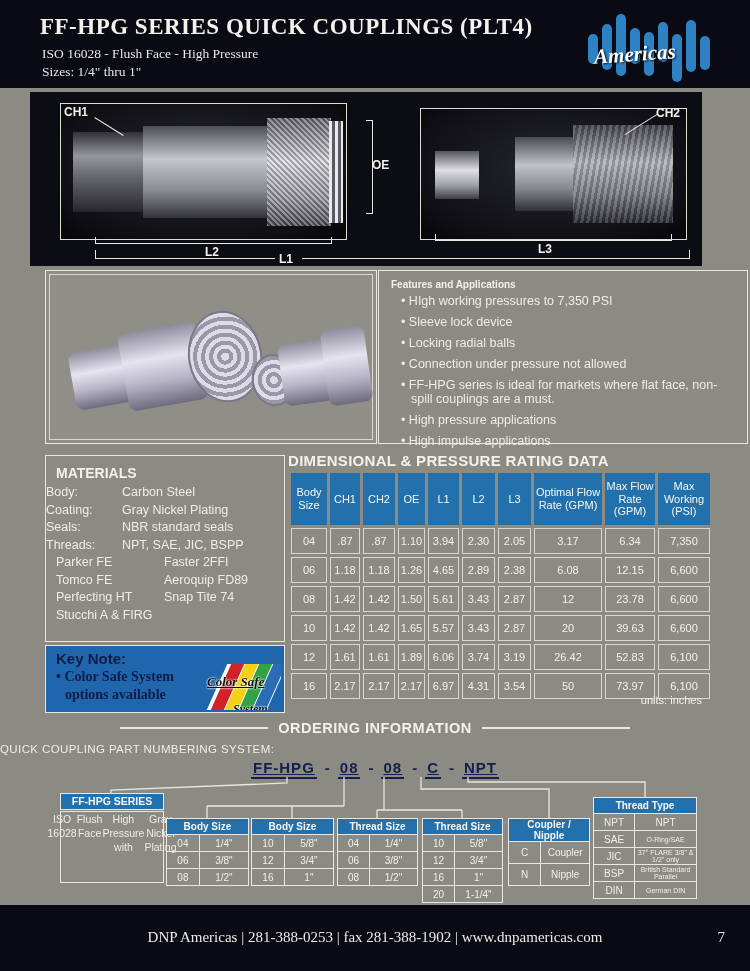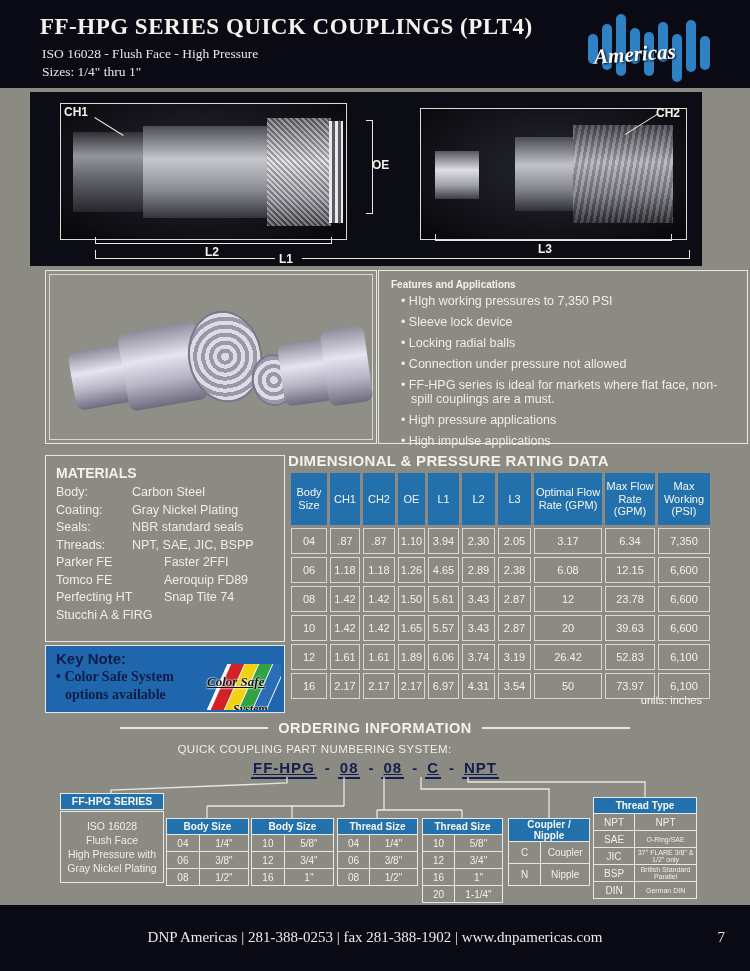--- a/index.html
+++ b/index.html
@@ -67,21 +67,21 @@
 
   .features-box{left:378px;top:270px;width:368px;height:172px;background:transparent;}
   .features-title{margin:8px 0 4px 12px;color:#f2f2ea;font-weight:bold;font-size:10px;}
   .features-list{margin:0;padding:0 10px 0 22px;list-style:none;}
   .features-list li{color:#eeeee6;font-size:12.5px;margin-bottom:6.5px;line-height:1.15;
       text-indent:-10px;padding-left:10px;}
   .features-list li::before{content:"• ";}
 
   .materials-box{left:45px;top:455px;width:238px;height:185px;background:transparent;}
   .mat-title{margin:9px 0 4px 10px;color:#f2f2ea;font-weight:bold;font-size:14px;}
-  .mat-rows{margin-left:10px;}
+  .mat-rows{}
   .mat-row{display:flex;margin-bottom:3.5px;}
   .mat-label{width:76px;color:#eeeee6;font-size:12.5px;}
   .mat-value{color:#eeeee6;font-size:12.5px;}
   .int-title{margin:13px 0 4px 10px;color:#f2f2ea;font-weight:bold;font-size:14px;}
   .int-rows{margin-left:10px;}
   .int-row{display:flex;margin-bottom:3.5px;}
   .int-a{width:108px;color:#eeeee6;font-size:12.5px;}
   .int-b{color:#eeeee6;font-size:12.5px;}
 
   
@@ -103,33 +103,33 @@
   .kn-bullet::before{content:"• ";}
   .cs-logo{position:absolute;right:3px;bottom:2px;width:84px;height:46px;overflow:hidden;}
   .cs-stripe{position:absolute;top:0;height:46px;width:13px;transform:skewX(-24deg);}
   .cs-text{position:absolute;color:#14140f;font-family:"Liberation Serif",serif;font-style:italic;
       font-weight:bold;text-shadow:0 0 2px #fff,0 0 2px #fff;text-decoration:underline;}
 
   
   .ord-title-row{left:120px;top:720px;width:510px;display:flex;align-items:center;gap:10px;}
   .ord-title-row::before,.ord-title-row::after{content:"";flex:1;height:2px;background:#e8e8e0;}
   .ord-title{color:#f2f2ea;font-weight:bold;font-size:14.5px;letter-spacing:.5px;white-space:nowrap;}
-  .ord-sub{left:0;top:743px;width:629px;text-align:center;color:#eeeee6;font-size:11.5px;letter-spacing:.4px;}
+  .ord-sub{left:0;top:743px;width:629px;text-align:left;color:#eeeee6;font-size:11.5px;letter-spacing:.4px;}
   .pn-row{left:0;top:759px;width:750px;display:flex;justify-content:center;}
   .pn-group{display:inline-flex;}
   .pn-sep{color:#131f4e;font-weight:bold;font-size:15px;margin:0 8px;}
   .pn-row > span:nth-of-type(1) .pn-sep{display:none;}
   .pn-seg{color:#131f4e;font-weight:bold;font-size:15px;letter-spacing:1px;
       border-bottom:2px solid #131f4e;padding:0 2px 1px 2px;text-decoration:underline;}
 
   .series-header{left:60px;top:793px;width:102px;height:15px;background:#2271ac;
       border:1px solid #e8e8e0;color:#f6f6f0;font-weight:bold;font-size:10.5px;
       text-align:center;line-height:15px;}
   .series-body{left:60px;top:811px;width:102px;height:70px;border:1px solid #e8e8e0;
-      display:flex;flex-direction:column;justify-content:center;}
+      display:flex;flex-direction:row;justify-content:center;}
   .series-line{color:#eeeee6;font-size:10.5px;text-align:center;line-height:1.35;}
 
   .mini{position:absolute;border-collapse:collapse;}
   .mini th{background:#2271ac;color:#f6f6f0;font-weight:bold;font-size:10px;
       border:1px solid #e8e8e0;height:15px;padding:0 2px;}
   .mini td{border:1px solid #e8e8e0;color:#f0f0e8;font-size:10px;text-align:center;
       height:16px;padding:0 2px;}
   .mini td.k{width:40%;}
   .mini-cn td{height:21px;}
   .mini-tt td.v{font-size:7px;}

